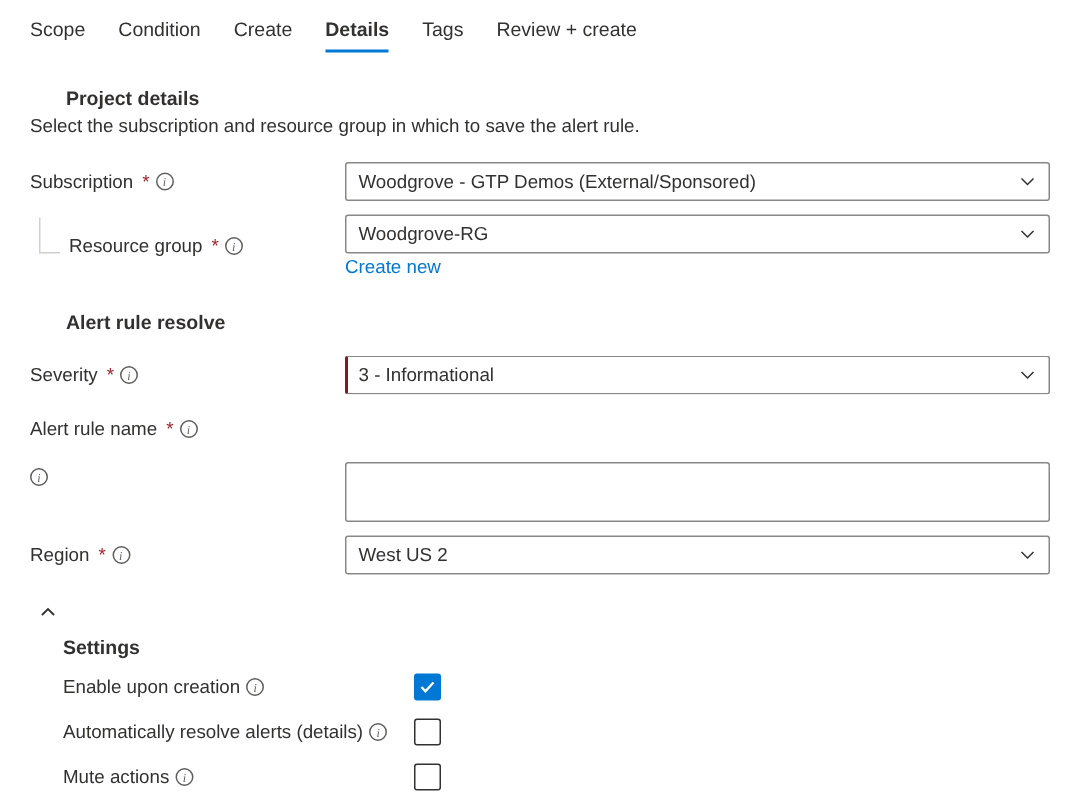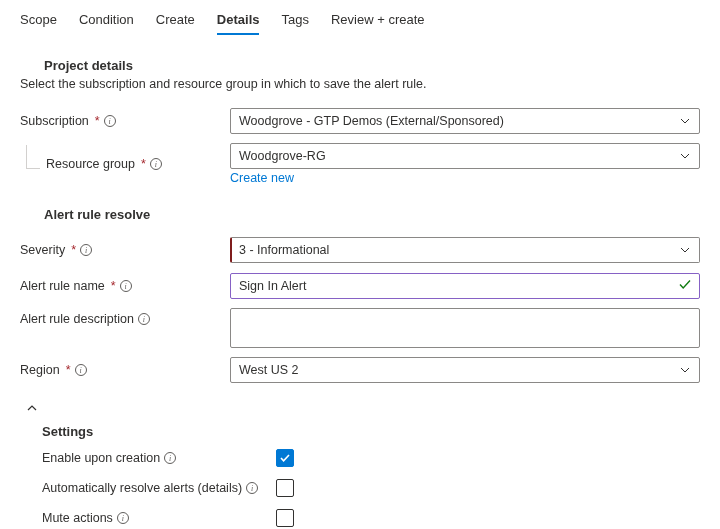--- a/index.html
+++ b/index.html
@@ -265,35 +265,24 @@
     </div>
   </div>
 </div>
 
 <div class="row">
   <div class="label-col">
     <span>Alert rule name</span>
     <span class="req">*</span>
     <span class="info">i</span>
   </div>
-  <div class="field-col">
-    <div class="input-wrap validated">
-      <input class="input" type="text" value="Sign In Alert" style="">
-      <span class="check-ok">
-        <svg width="14" height="14" viewBox="0 0 14 14">
-            <path d="M2 7l3.2 3.5L12 3" stroke="#107c10" stroke-width="1.4" fill="none"></path>
-          </svg>
-      </span>
-    </div>
-  </div>
 </div>
 
 <div class="row" style="align-items:flex-start;">
   <div class="label-col" style="padding-top:4px;">
-    <span>Alert rule description</span>
     <span class="info">i</span>
   </div>
   <div class="field-col">
     <textarea class="textarea" style=""></textarea>
   </div>
 </div>
 
 <div class="row">
   <div class="label-col">
     <span>Region</span>

